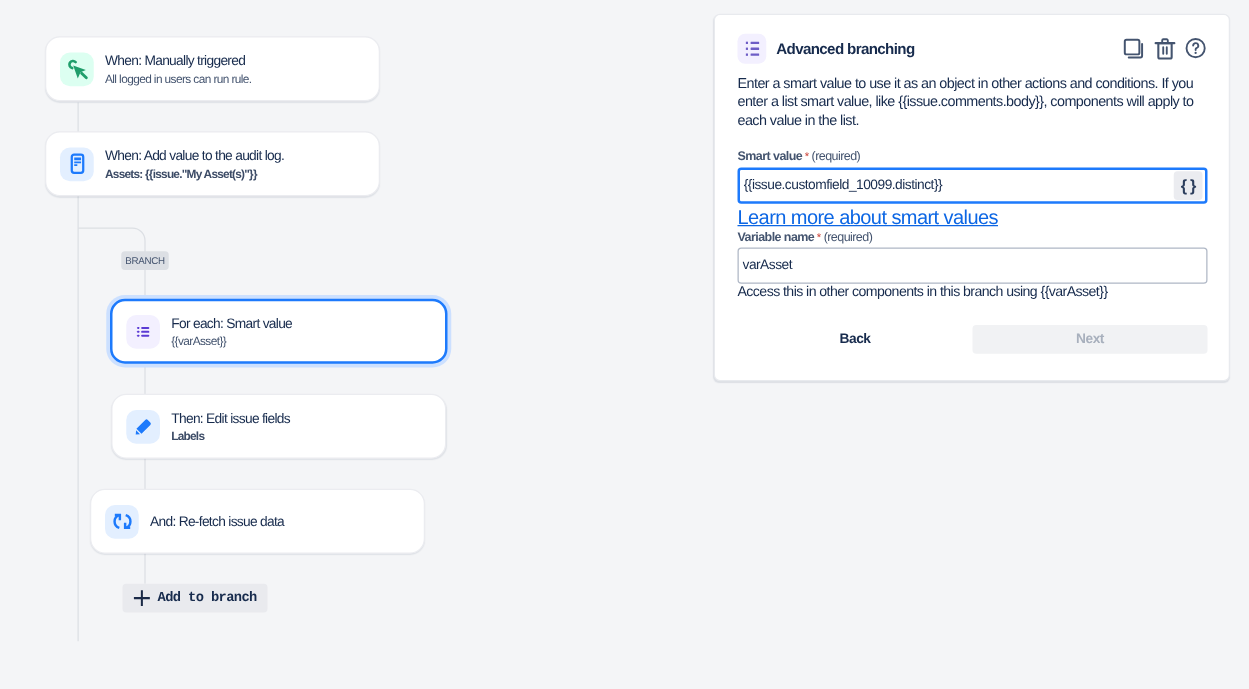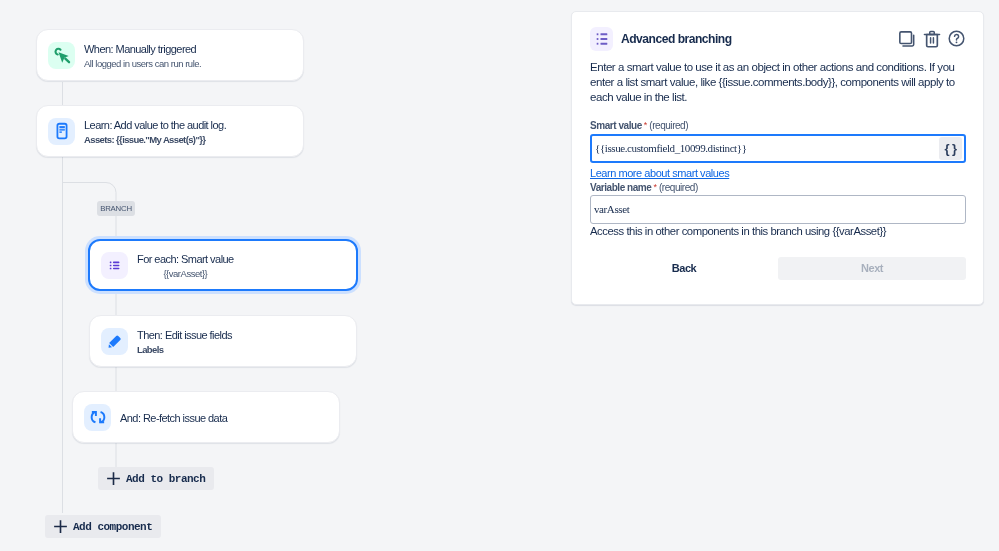--- a/index.html
+++ b/index.html
@@ -10,21 +10,21 @@
   
   .card{position:absolute;background:#fff;border:1px solid #ebecf0;border-radius:12px;
         box-sizing:border-box;display:flex;align-items:center;
         box-shadow:0 1px 1px rgba(9,30,66,.09);}
   .card .ic{width:27px;height:27px;border-radius:8px;display:flex;align-items:center;
             justify-content:center;flex:none;margin-left:11px;}
   .card .txt{margin-left:9px;padding-top:2px;}
   .card .t1{font-size:11px;letter-spacing:-0.55px;color:#172b4d;line-height:13px;}
   .card .t2{font-size:9.5px;letter-spacing:-0.48px;color:#44546f;line-height:12px;margin-top:2px;}
   .card .t2.b{font-weight:700;color:#3c4b66;letter-spacing:-0.62px;}
-  .card.sel{border:2px solid #1d7afc;box-shadow:0 0 0 3px #cce0ff;text-align:center;}
+  .card.sel{border:2px solid #1d7afc;box-shadow:0 0 0 3px #cce0ff;}
   .badge{position:absolute;background:#dcdfe4;color:#44546f;font-size:7.8px;
          letter-spacing:-0.2px;border-radius:3px;width:38px;height:15px;
          display:flex;align-items:center;justify-content:center;box-sizing:border-box;}
 
   .addbtn{position:absolute;background:#e9eaee;border:none;border-radius:3px;
           color:#172b4d;font-size:11px;letter-spacing:-0.5px;font-weight:700;
           display:flex;align-items:center;height:23px;box-sizing:border-box;
           font-family:Liberation Mono, monospace;cursor:pointer;}
   .addbtn .plus{margin-right:5px;display:flex;}
 
@@ -43,26 +43,26 @@
   .lbl{font-size:10px;letter-spacing:-0.45px;color:#44546f;font-weight:700;margin-bottom:3px;
        display:flex;align-items:baseline;}
   .lbl .req{color:#c9372c;font-weight:400;letter-spacing:0;font-size:9px;
             margin-left:2px;align-self:flex-start;line-height:1;margin-top:1px;}
   .lbl .opt{font-weight:400;margin-left:2px;}
   .field{position:relative;height:29px;border:1px solid #afb7c5;border-radius:3px;
          background:#fff;display:flex;align-items:center;box-sizing:border-box;}
   .field.focus{border:2px solid #1d7afc;}
   .field input{border:none;outline:none;background:transparent;font-size:11px;
                letter-spacing:-0.4px;color:#172b4d;flex:1;padding:0 3px;height:100%;
-               font-family:Liberation Serif, serif;}
+               font-family:Liberation Sans, sans-serif;}
   .braces{font-size:13px;color:#2c3e5d;margin-right:2px;width:23px;height:23px;
           background:#ebecf0;border-radius:3px;display:flex;align-items:center;
           justify-content:center;cursor:pointer;font-family:"Liberation Sans",sans-serif;
           letter-spacing:-0.6px;font-weight:700;}
-  .link{display:inline-block;margin-top:3px;font-size:11px;letter-spacing:-0.45px;color:#0c66e4;
+  .link{display:inline-block;margin-top:3px;font-size:16px;letter-spacing:-0.45px;color:#0c66e4;
         text-decoration:underline;cursor:pointer;}
   .hint{font-size:11.3px;letter-spacing:-0.45px;color:#172b4d;margin-top:1px;}
   .footer{display:flex;margin-top:20px;gap:0;}
   .btn-back{flex:1;text-align:center;font-size:11px;letter-spacing:-0.4px;font-weight:700;
             color:#172b4d;height:23px;line-height:23px;cursor:pointer;border-radius:3px;}
   .btn-next{flex:1;text-align:center;font-size:11px;letter-spacing:-0.4px;font-weight:700;
             color:#a8b0bd;background:#f1f2f4;border-radius:3px;height:23px;line-height:23px;cursor:default;}
 </style>
 </head>
 <body>
@@ -91,21 +91,21 @@
   <div class="card" style="left:36px;top:105px;width:268px;height:52px;">
     <div class="ic" style="background:#e3efff;">
       <svg width="18" height="18" viewBox="0 0 24 24">
         <rect x="5.9" y="2.3" width="12.2" height="19.4" rx="2.4" stroke="#1d7afc" stroke-width="2.4" fill="none"></rect>
         <path d="M8.5 6.9h7.3" stroke="#1d7afc" stroke-width="2.9" stroke-linecap="butt"></path>
         <path d="M8.5 10.5h7.3" stroke="#1d7afc" stroke-width="1.9" stroke-linecap="butt"></path>
         <path d="M8.5 13.5h3.3" stroke="#1d7afc" stroke-width="1.9" stroke-linecap="butt"></path>
       </svg>
     </div>
     <div class="txt">
-      <div class="t1">Learn: Add value to the audit log.</div>
+      <div class="t1">When: Add value to the audit log.</div>
       <div class="t2 b">Assets: {{issue."My Asset(s)"}}</div>
     </div>
   </div>
 
   <div class="badge" style="left:97px;top:201px;">BRANCH</div>
 
   <div class="card sel" style="left:88px;top:239px;width:270px;height:52px;">
     <div class="ic" style="background:#f3f0ff;">
       <svg width="13" height="13" viewBox="0 0 24 24">
         <rect x="3.3" y="4.8" width="3.0" height="2.95" rx="0.7" fill="#5b3bd4"></rect>
@@ -155,28 +155,20 @@
 
   <div class="addbtn" style="left:98px;top:467px;padding:0 9px 0 8px;">
     <span class="plus">
       <svg width="15" height="15" viewBox="0 0 24 24">
           <path d="M12 1.8v20.4M1.8 12h20.4" stroke="#1b2a47" stroke-width="2.6" stroke-linecap="butt"></path>
         </svg>
     </span>
     <span>Add to branch</span>
   </div>
 
-  <div class="addbtn" style="left:45px;top:515px;padding:0 9px 0 8px;">
-    <span class="plus">
-      <svg width="15" height="15" viewBox="0 0 24 24">
-          <path d="M12 1.8v20.4M1.8 12h20.4" stroke="#1b2a47" stroke-width="2.6" stroke-linecap="butt"></path>
-        </svg>
-    </span>
-    <span>Add component</span>
-  </div>
 </div>
 
 <div class="panel">
   <div class="panel-hd">
     <div class="ic">
       <svg width="14" height="14" viewBox="0 0 24 24">
         <rect x="2.9" y="2.3" width="2.9" height="3.2" fill="#6e5dc6"></rect>
         <rect x="2.9" y="10.4" width="2.9" height="3.2" fill="#6e5dc6"></rect>
         <rect x="2.9" y="18.5" width="2.9" height="3.2" fill="#6e5dc6"></rect>
         <rect x="9.4" y="2.3" width="11.7" height="3.2" rx="0.5" fill="#6e5dc6"></rect>

